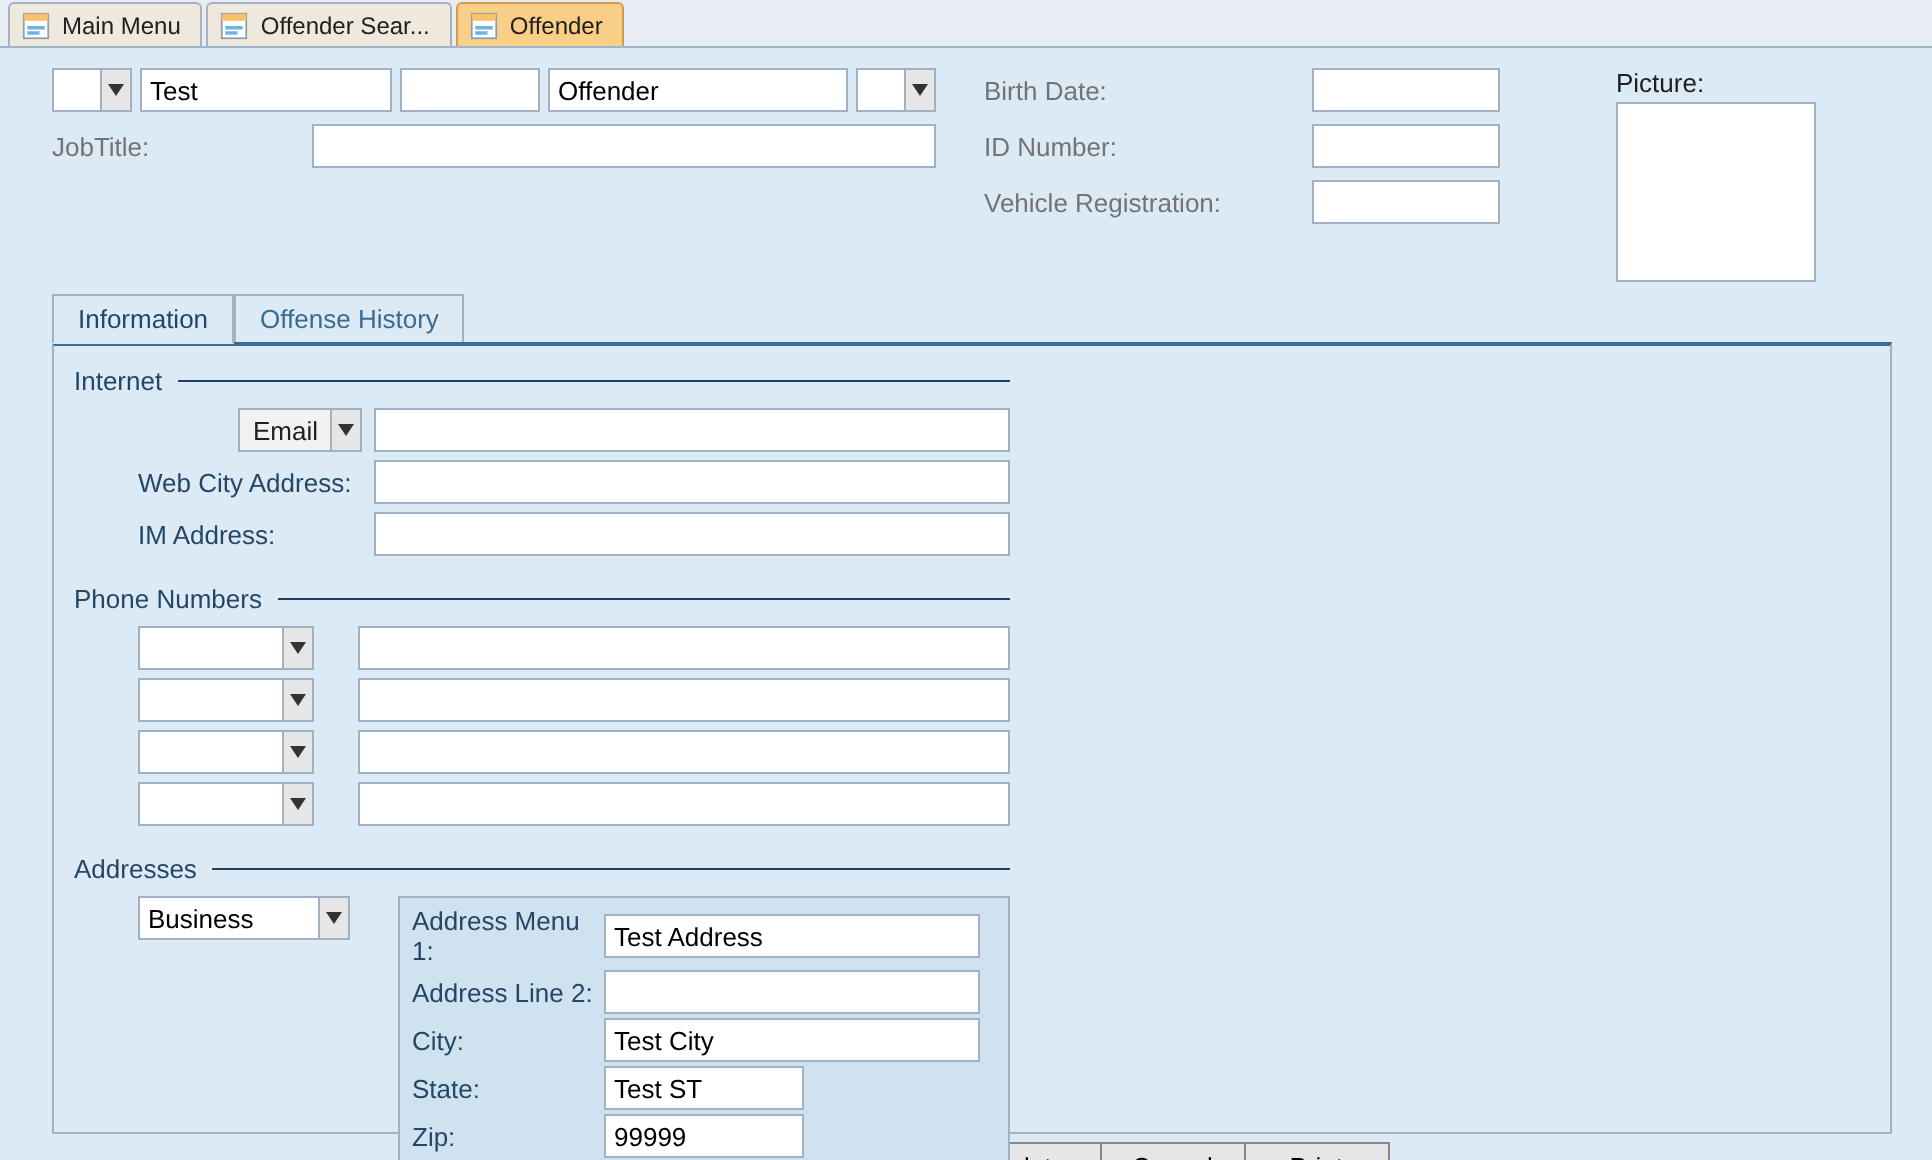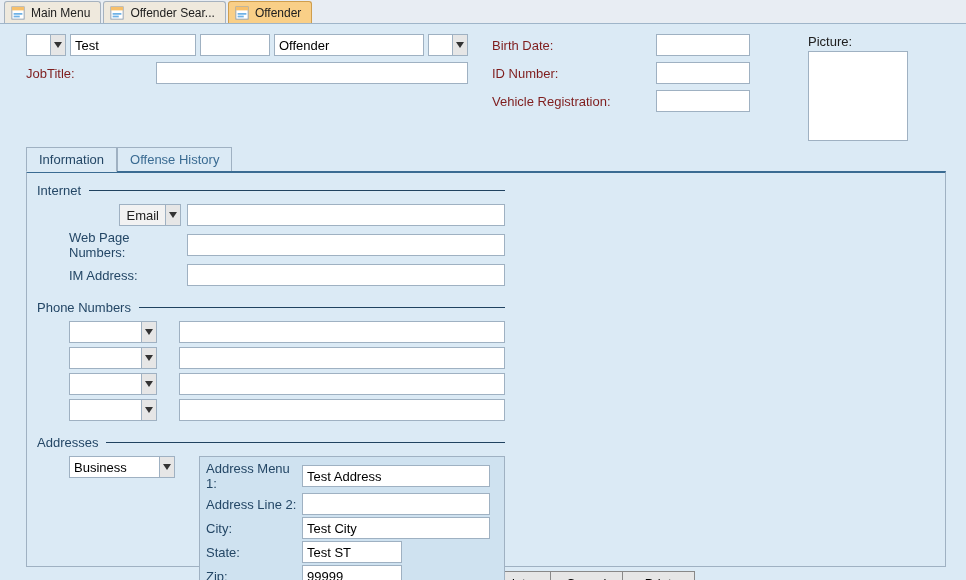--- a/index.html
+++ b/index.html
@@ -57,21 +57,21 @@
 }
 .top-row {
   display: grid;
   grid-template-columns: 460px 310px 180px;
   column-gap: 6px;
 }
 .left-block { }
 .mid-block { }
 .pic-block { }
 .row { display: flex; align-items: center; margin-bottom: 6px; }
-.lbl { color: #7f1d1d; }
+.lbl { color: #737373; }
 .name-row { display: flex; gap: 4px; margin-bottom: 6px; }
 .name-row .tiny-combo { width: 40px; }
 input[type=text], textarea, select {
   font: inherit;
   border: 1px solid #9fb1c2;
   background: #fff;
   padding: 2px 4px;
   height: 22px;
 }
 .combo {
@@ -303,21 +303,21 @@
               <div class="combo-btn">
                     <svg width="8" height="6">
                       <polygon points="0,0 8,0 4,6" fill="#333"></polygon>
                     </svg>
                   </div>
             </div>
           </div>
           <input type="text" class="wide" value="" style="">
         </div>
         <div class="internet-row">
-          <span class="lab">Web Page Numbers:</span>
+          <span class="lab">Web City Address:</span>
           <input type="text" class="wide" value="" style="">
         </div>
         <div class="internet-row">
           <span class="lab">IM Address:</span>
           <input type="text" class="wide" value="" style="">
         </div>
       </div>
 
       <div class="group">
         <div class="group-title">

